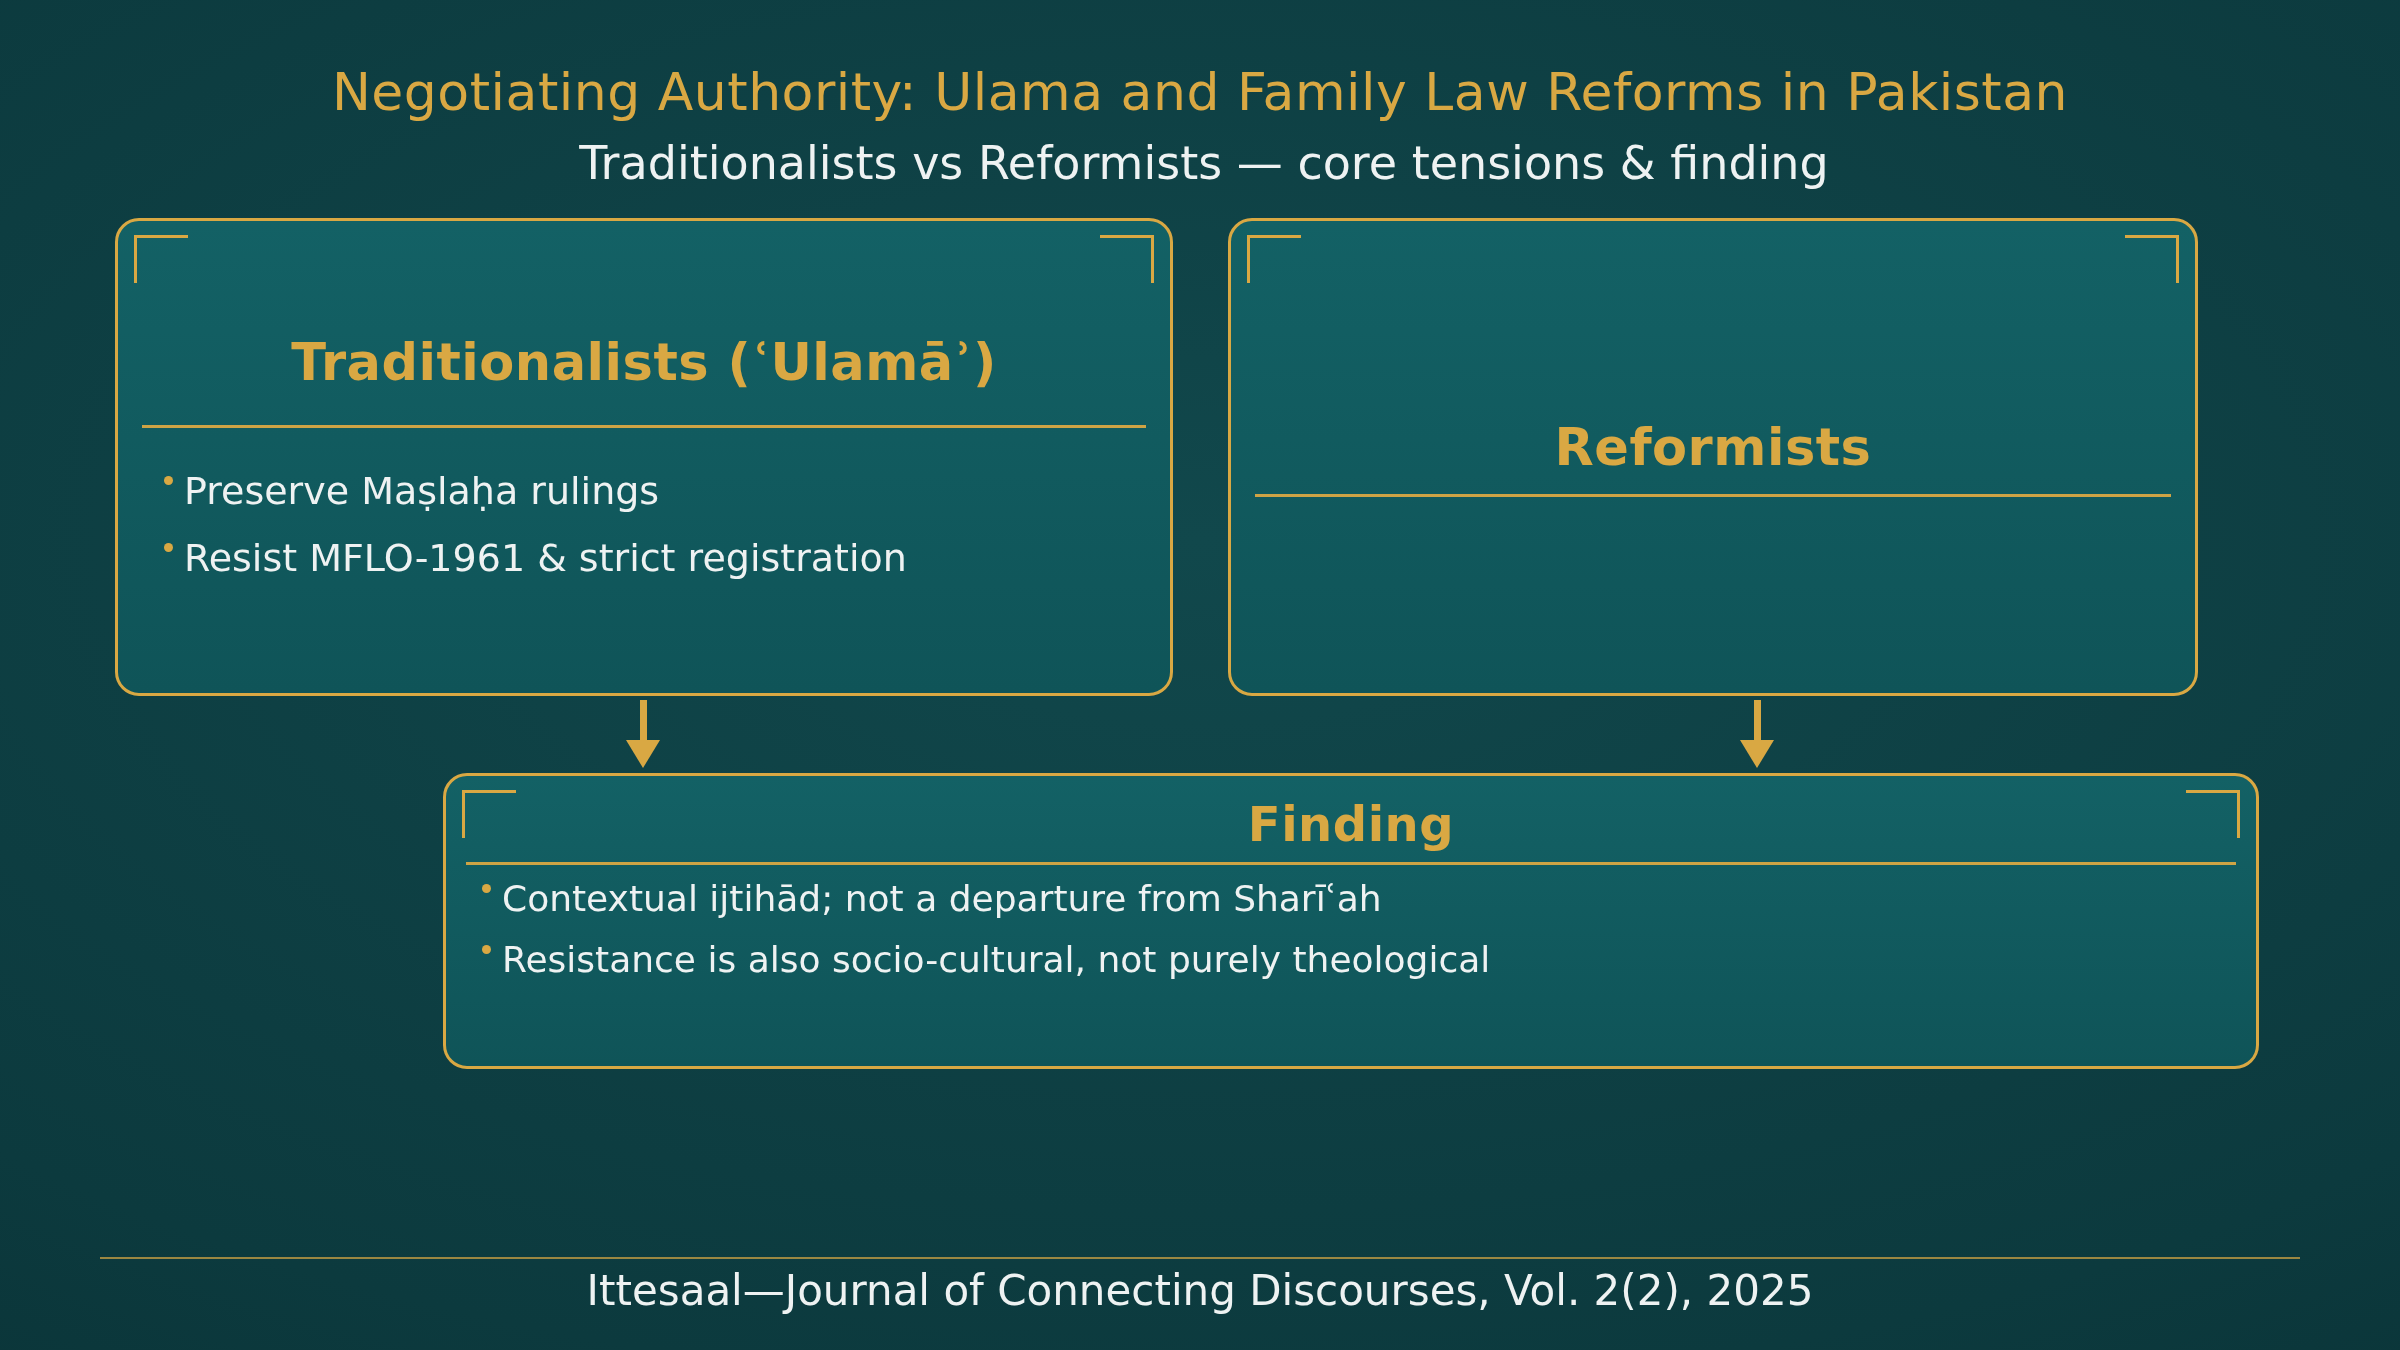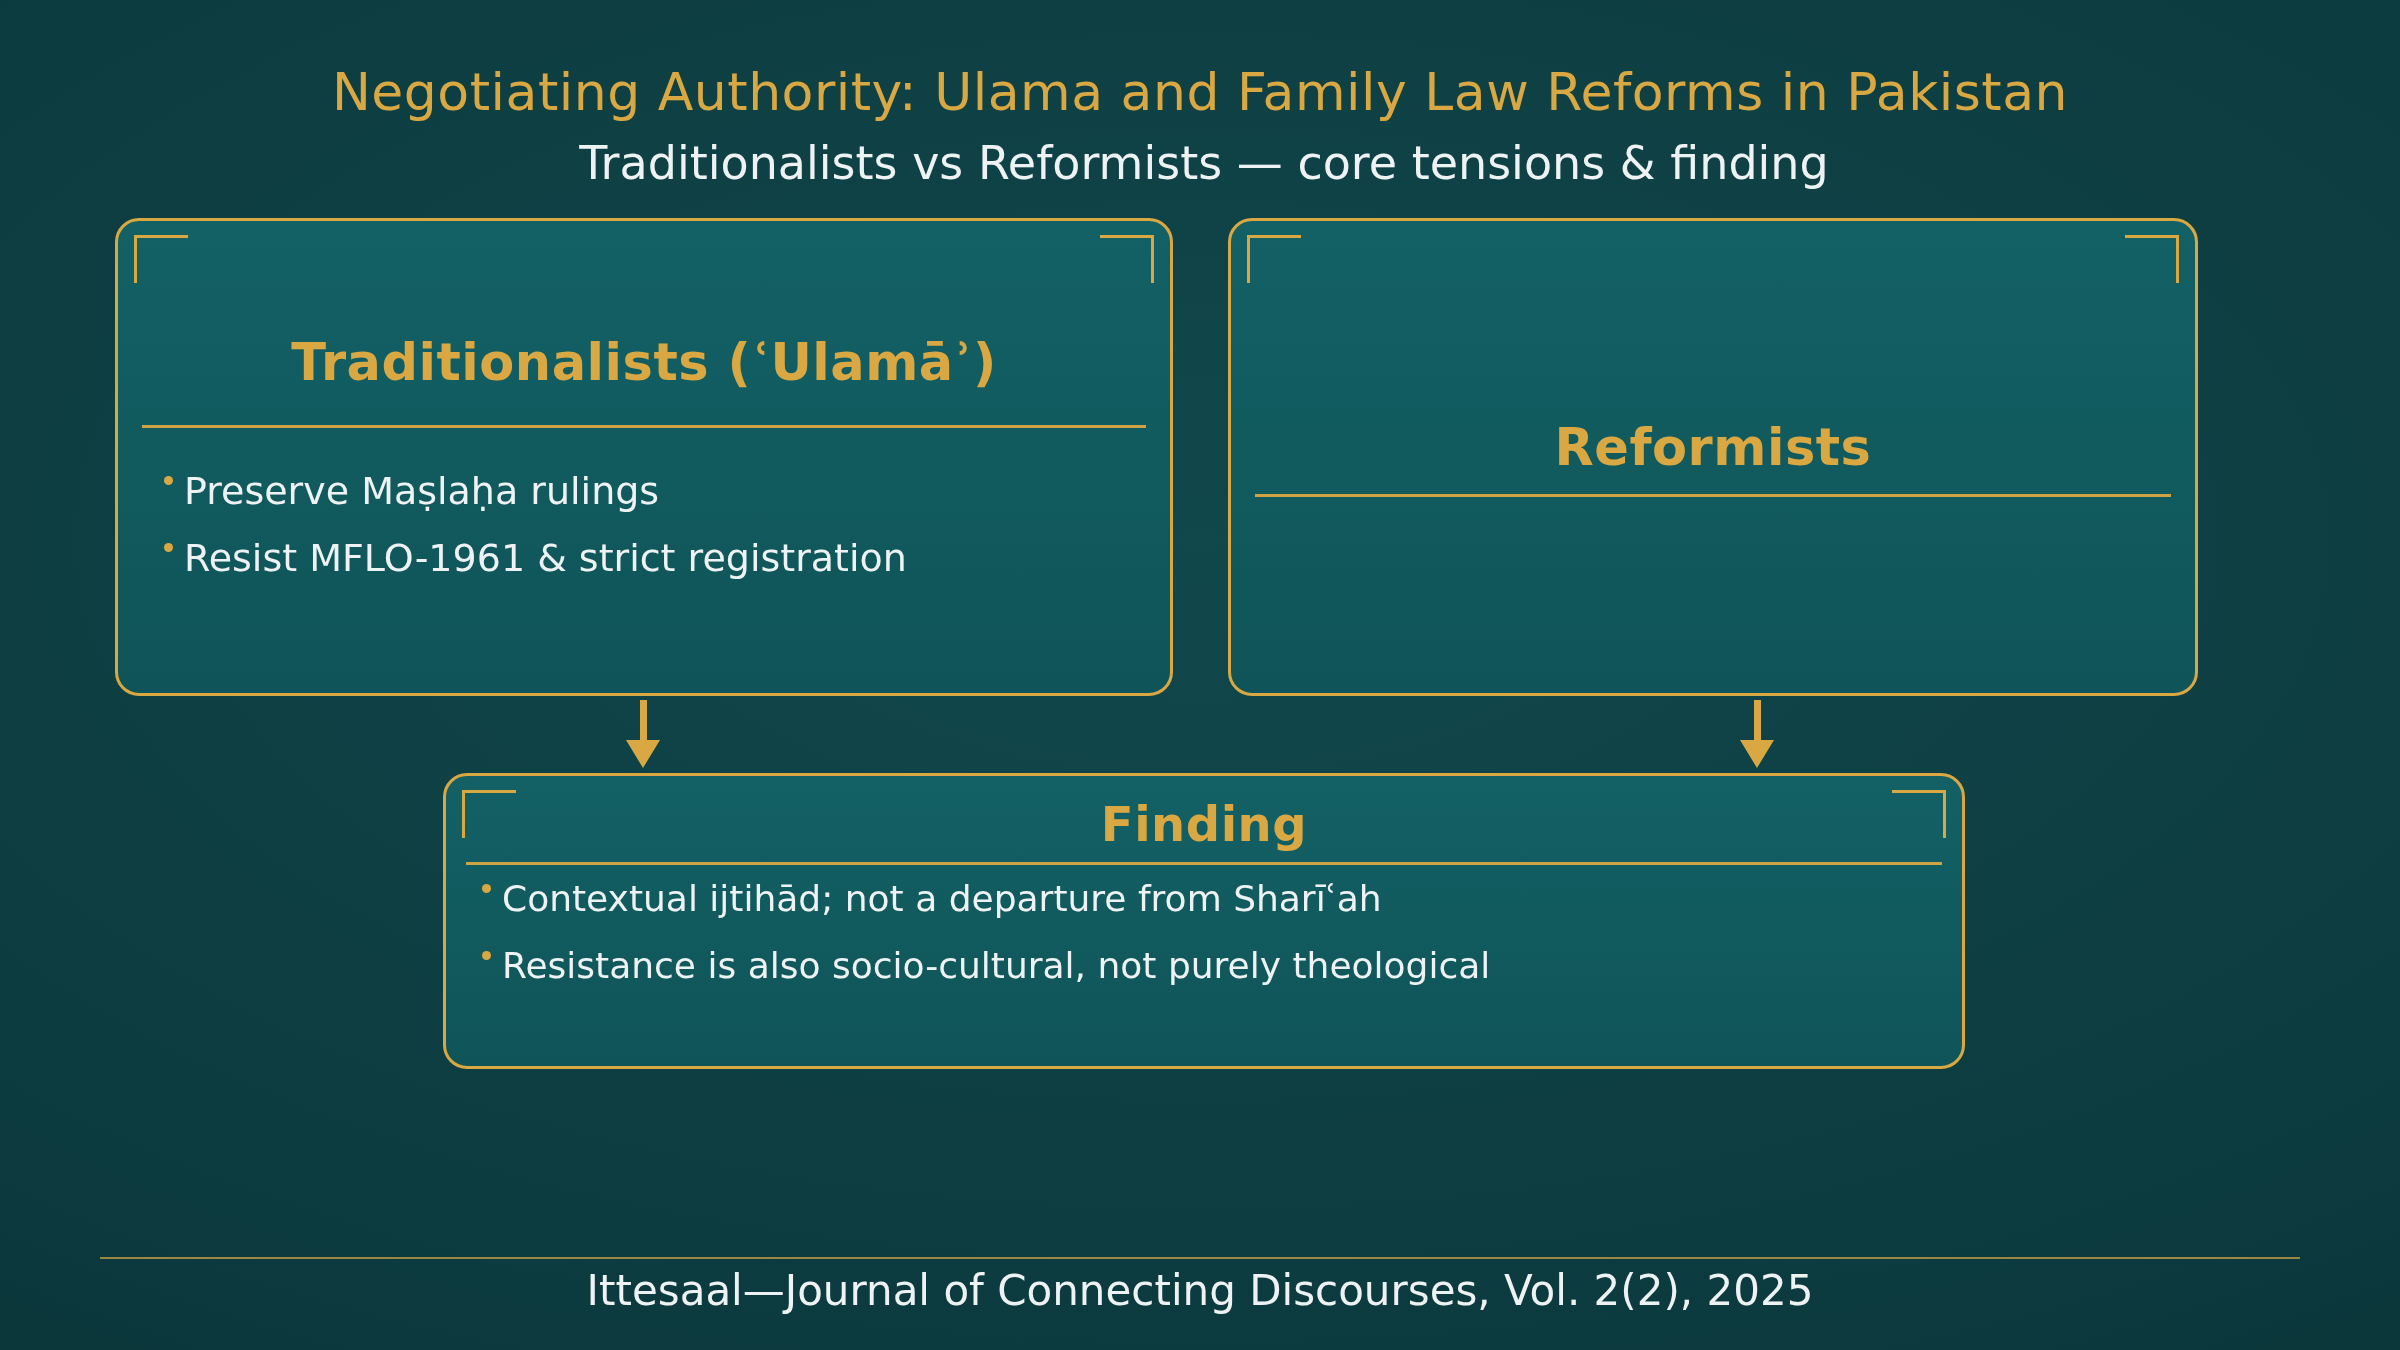--- a/index.html
+++ b/index.html
@@ -36,21 +36,21 @@
   .box {
     position: absolute;
     background: linear-gradient(180deg, #136165 0%, var(--box-fill, #0f5458) 100%);
     border: 3px solid var(--accent-gold, #d9a843);
     border-radius: 24px;
     display: flex; flex-direction: column;
     align-items: center; justify-content: center;
   }
   .box-trad    { left: 115px;  top: 218px; width: 1058px; height: 478px; gap: 15px; }
   .box-ref     { left: 1228px; top: 218px; width: 970px; height: 478px; }
-  .box-finding { left: 443px;  top: 773px; width: 1522px; height: 296px;
+  .box-finding { left: 443px;  top: 773px; width: 1816px; height: 296px;
                  justify-content: flex-start; padding-top: 20px; }
 
   .corner {
     position: absolute; width: 54px; height: 48px;
     border-top: 3px solid var(--accent-gold, #d9a843);
   }
   .corner.tl { top: 14px; left: 16px;  border-left: 3px solid var(--accent-gold, #d9a843); }
   .corner.tr { top: 14px; right: 16px; border-right: 3px solid var(--accent-gold, #d9a843); }
 
   .box-head {
@@ -68,21 +68,21 @@
     opacity: 0.95;
   }
   .box-finding .rule { width: calc(100% - 40px); margin-top: 8px; }
 
   .bullets {
     list-style: none;
     align-self: stretch;
     padding: 26px 36px 0 46px;
     display: flex; flex-direction: column; gap: 22px;
   }
-  .box-finding .bullets { padding: 12px 36px 0 36px; gap: 24px; }
+  .box-finding .bullets { padding: 12px 36px 0 36px; gap: 18px; }
 
   .bullet {
     display: flex; align-items: flex-start;
     color: var(--text, #eef2f2);
     font-size: 38px; line-height: 1.2;
   }
   .box-finding .bullet { font-size: 36px; }
   .dot {
     flex: none;
     width: 9px; height: 9px; border-radius: 50%;

